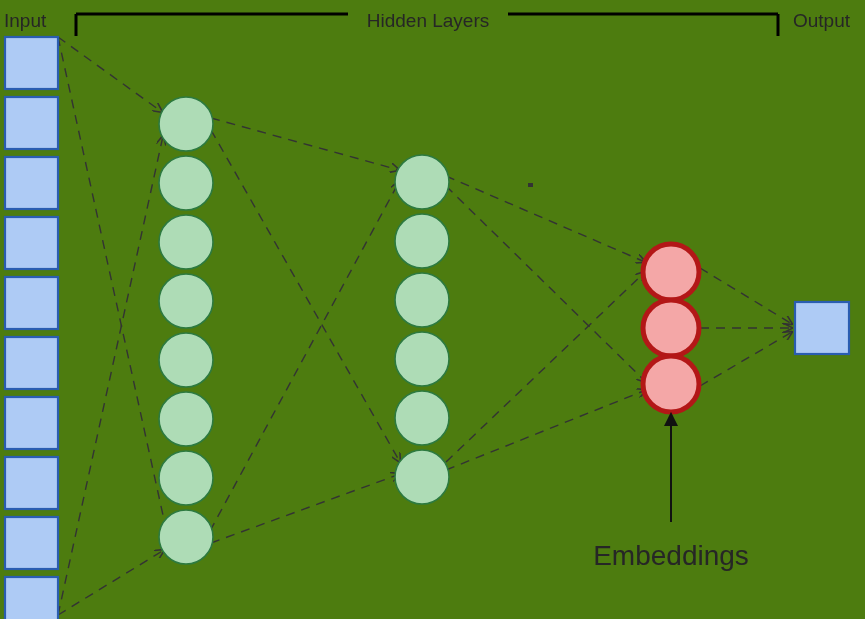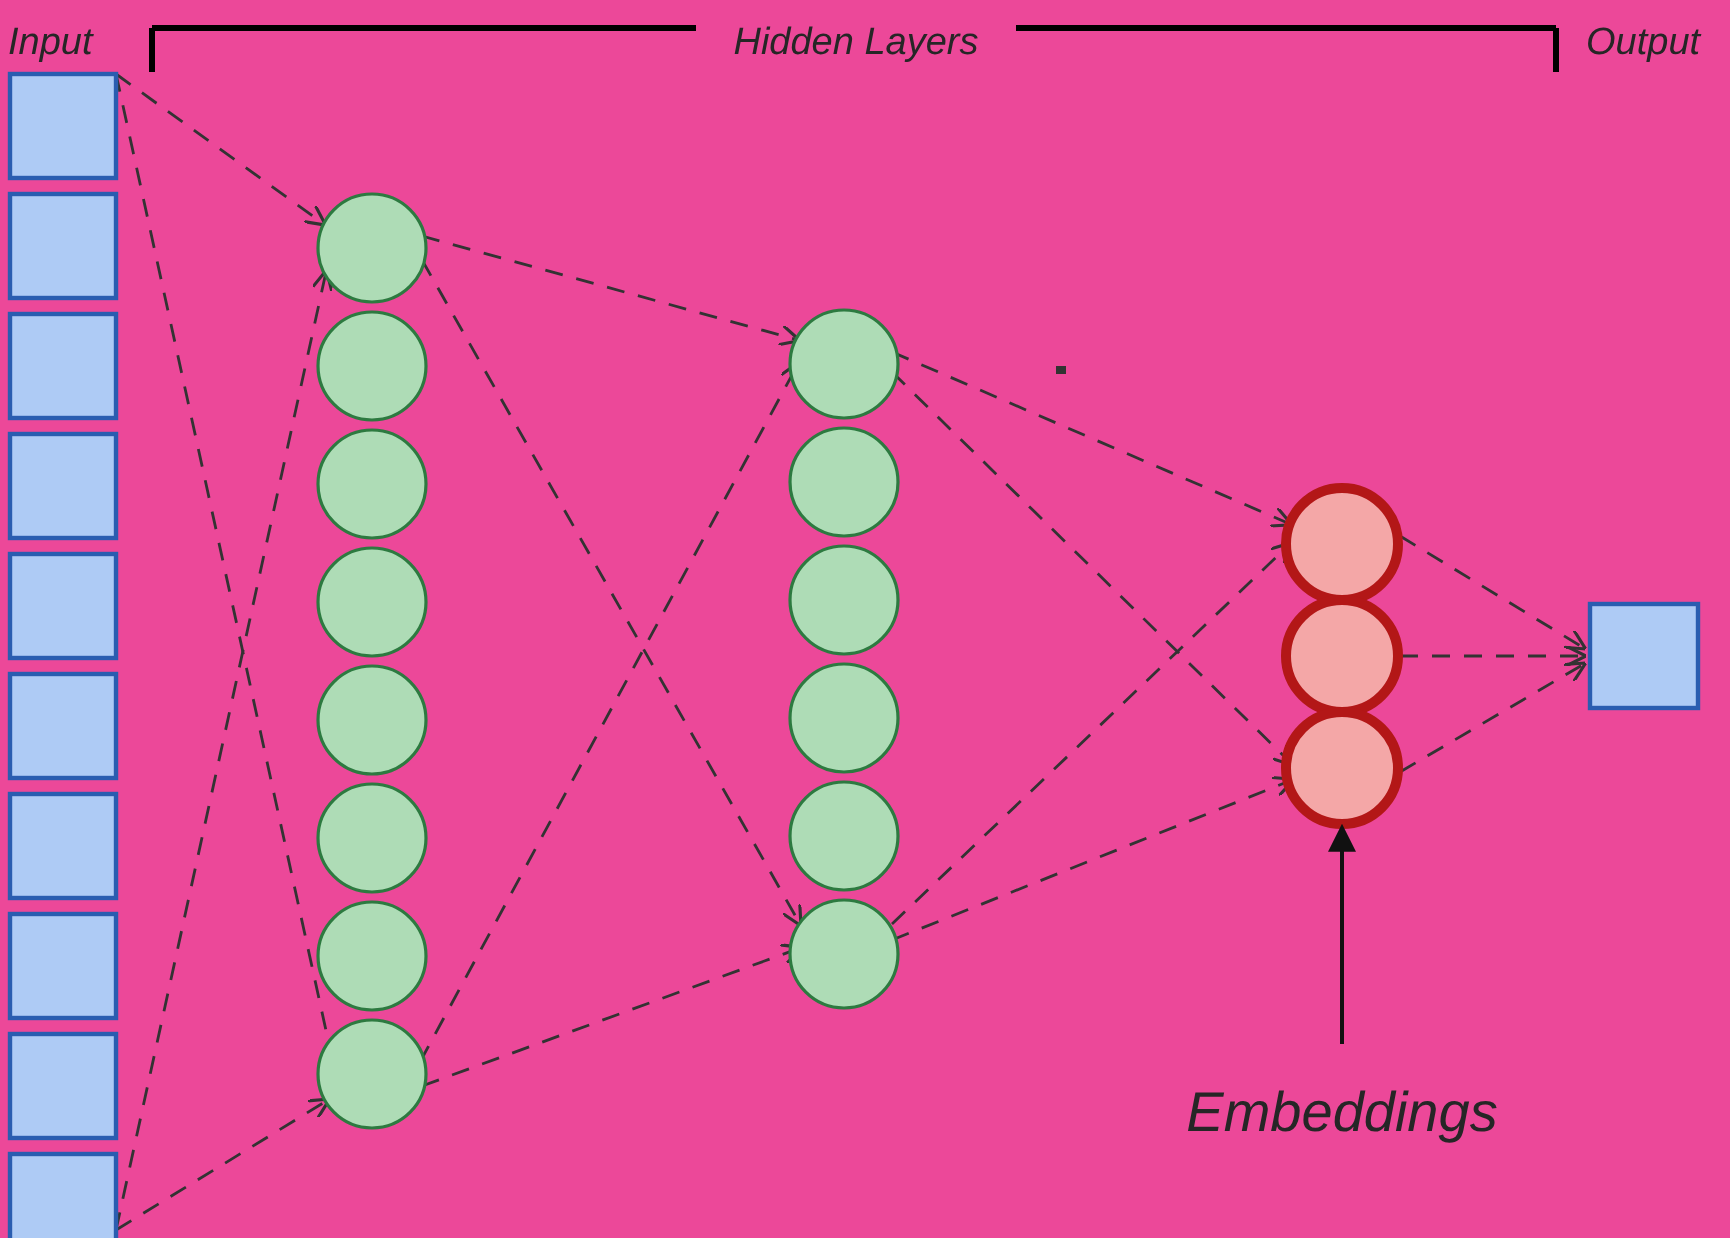--- a/index.html
+++ b/index.html
@@ -7,23 +7,22 @@
     padding: 0;
     background: #ffffff;
   }
   body {
     font-family: "Liberation Sans", sans-serif;
   }
   #canvas {
     position: relative;
     width: 865px;
     height: 619px;
-    background: #ec4899;
+    background: #4d7c0f;
     overflow: hidden;
-    font-style: italic;
   }
   #diagram-svg {
     position: absolute;
     left: 0;
     top: 0;
     width: 865px;
     height: 619px;
   }
   .lbl {
     fill: #262626;

